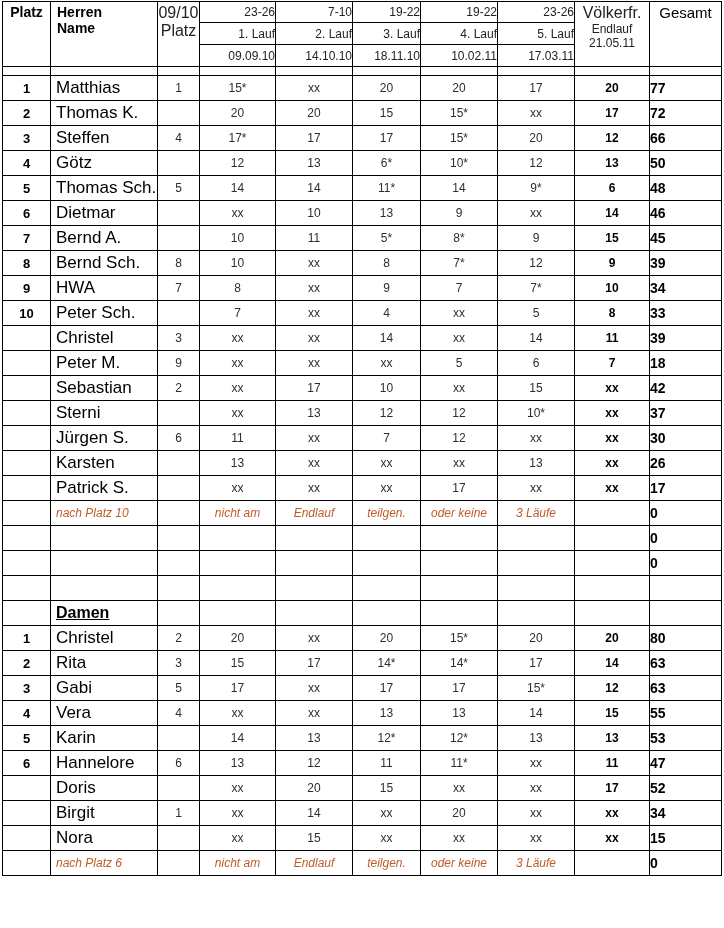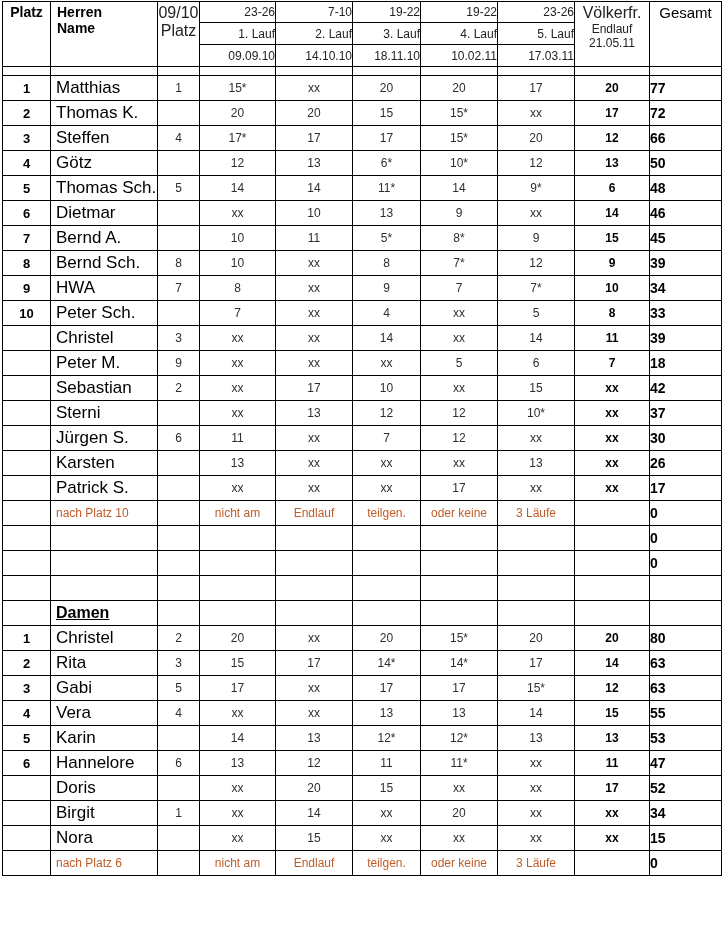--- a/index.html
+++ b/index.html
@@ -42,21 +42,21 @@
   .hd-center { text-align: center; }
   .hd-small { font-size: 16px; color: #222; text-align: center; }
   .hd-med { font-size: 12px; color: #222; text-align: center; }
   .hd-gesamt { font-weight: normal; font-size: 15px; text-align: center; }
   
   .c0 { text-align: center; font-weight: bold; font-size: 13px; }
   .c1 { text-align: left; font-weight: normal; font-size: 17px; padding-left: 5px; }
   .c2, .c3, .c4, .c5, .c6, .c7 { text-align: center; font-weight: normal; font-size: 12px; color: #2e2e2e; }
   .c8 { text-align: center; font-weight: bold; font-size: 12px; }
   .c9 { text-align: left; font-weight: bold; font-size: 14px; }
-  td.note { color: var(--note); font-weight: normal; font-size: 12px; }
+  td.note { color: var(--note); font-weight: normal; font-size: 12px; font-style: italic; }
   td.c1.note { font-size: 12px; }
   td.c1.section-title { font-weight: bold; font-size: 16px; text-decoration: underline; padding-left: 5px; color:#000;margin-top:41px; }
 </style>
 </head>
 <body>
 
 <table class="results">
   <colgroup>
     <col style="width:48px">
       <col style="width:107px">

